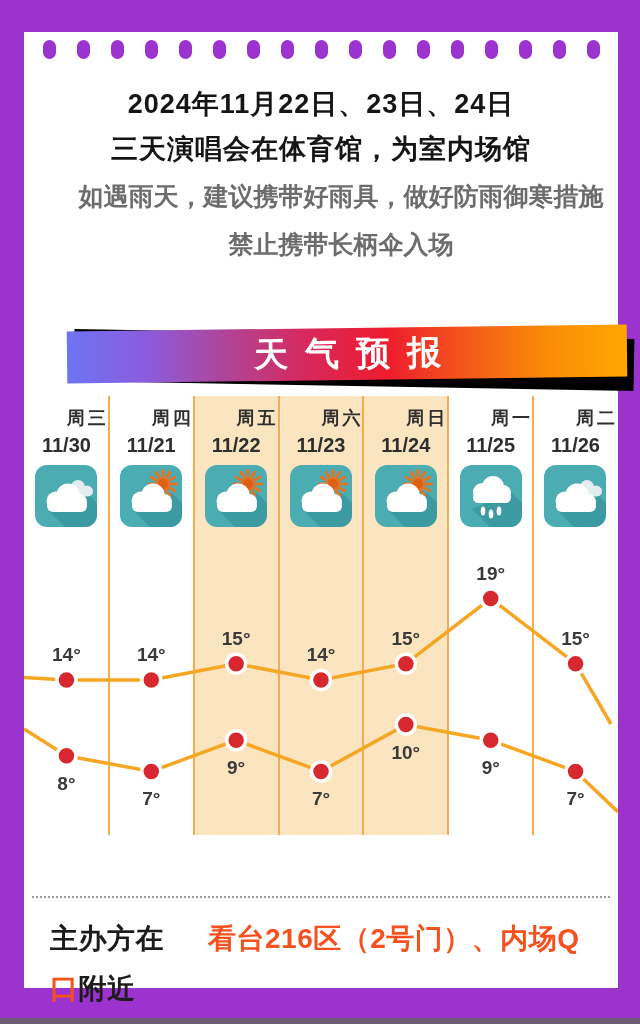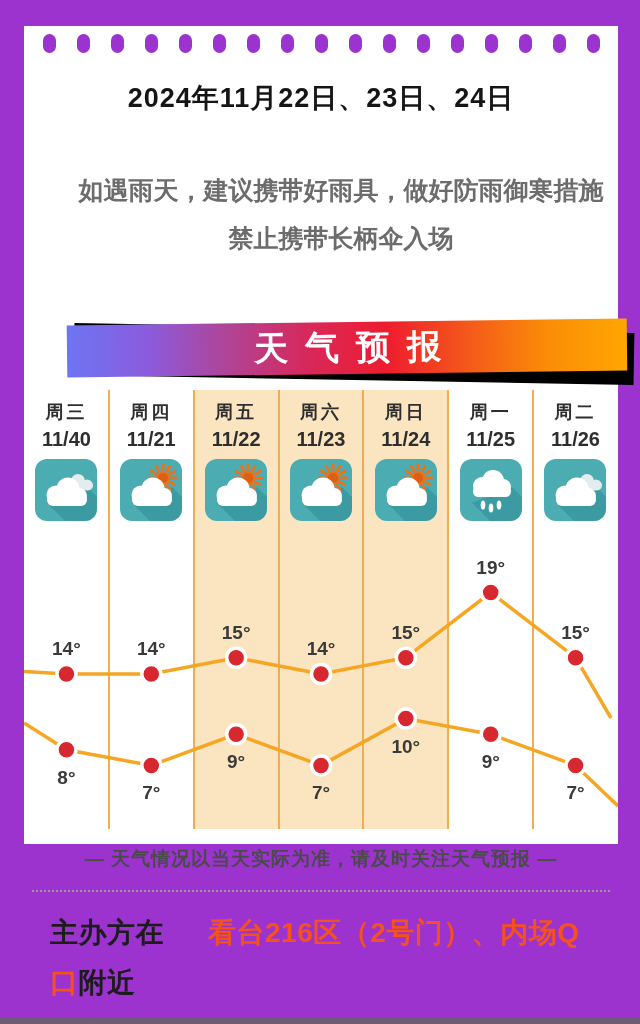--- a/index.html
+++ b/index.html
@@ -1,37 +1,37 @@
 <!DOCTYPE html>
 <html style="--frame: #9c33cf; --card_bg: #ffffff; --bottom_strip: #6d5c74; --title_text: #151515; --warning_text: #6c6c6c; --banner_text: #ffffff; --banner_shadow_c: #000000; --highlight_bg: #fbe5c0; --divider_line: #f3ac4e; --day_text: #2e2e2e; --note_text: #4a4a4a; --footer_text: #1c1c1c; --footer_accent: #f4511e; --dotted_divider: #9a9a9a;"><head>
 <meta charset="utf-8">
 <style>
   html,body{margin:0;padding:0;}
   body{
     width:640px;height:1024px;position:relative;overflow:hidden;
     background:var(--frame,#9c33cf);
     font-family:"Liberation Sans","DejaVu Sans",sans-serif;
   }
-  .card{position:absolute;left:24px;top:26px;width:594px;height:818px;background:var(--card_bg,#fff);}
+  .card{position:absolute;left:24px;top:32px;width:594px;height:956px;background:var(--card_bg,#fff);}
   .dots{position:absolute;top:8px;left:0;right:0;display:flex;justify-content:center;gap:21px;}
   .dot{width:13px;height:19px;border-radius:6.5px;background:var(--frame,#9c33cf);}
   .title-block{position:absolute;top:50px;left:0;right:0;text-align:center;}
   .title-line{font-size:27px;font-weight:800;color:var(--title_text,#151515);line-height:45px;letter-spacing:1px;}
   .warning-block{position:absolute;top:140px;left:0;right:0;text-align:center;}
   .warning-line{font-size:25px;font-weight:600;color:var(--warning_text,#6c6c6c);line-height:48px;margin-left:40px;}
   .banner-wrap{position:absolute;top:296px;left:15px;width:560px;height:52px;margin-left:28px;}
   .banner-shadow{position:absolute;left:0;top:0;right:0;bottom:0;background:var(--banner_shadow_c,#000);transform:translate(7px,6px) rotate(1deg);}
   .banner{position:absolute;left:0;top:0;right:0;bottom:0;display:flex;align-items:center;justify-content:center;transform:rotate(-0.7deg);}
   .banner-title{font-size:34px;font-weight:800;color:var(--banner_text,#fff);letter-spacing:17px;transform:translateX(9px);}
   .wx{position:absolute;top:364px;left:0;width:594px;height:439px;}
   .wx-bg{position:absolute;top:0;height:100%;background:var(--highlight_bg,#fbe5c0);}
   .wx-line{position:absolute;top:0;bottom:0;width:2px;background:var(--divider_line,#f3ac4e);}
   .wx-cols{position:absolute;left:0;top:0;right:0;bottom:0;display:flex;}
   .wx-col{width:84.857px;text-align:center;padding-top:10px;}
-  .wx-day{font-size:18px;font-weight:800;color:var(--day_text,#303030);letter-spacing:3px;}
+  .wx-day{font-size:18px;font-weight:800;color:var(--day_text,#303030);letter-spacing:3px;text-align:right;}
   .wx-date{font-size:20px;font-weight:800;color:var(--day_text,#303030);margin-top:4px;}
   .wx-icon{margin-top:8px;}
   .chart{position:absolute;left:0;top:0;width:594px;height:439px;pointer-events:none;}
   .note{position:absolute;top:820px;left:0;right:0;text-align:center;font-size:19px;font-weight:700;color:var(--note_text,#4a4a4a);letter-spacing:1px;}
   .divider{position:absolute;top:864px;left:8px;right:8px;border-top:2px dotted var(--dotted_divider,#9a9a9a);}
   .footer{position:absolute;top:882px;left:26px;right:16px;font-size:28px;font-weight:800;color:var(--footer_text,#1c1c1c);line-height:50px;letter-spacing:0.5px;}
   .accent{color:var(--footer_accent,#f4511e);margin-left:44px;}
   .bottom-strip{position:absolute;left:0;top:1018px;width:640px;height:6px;background:var(--bottom_strip,#6d5c74);}
 </style>
 </head>
@@ -53,20 +53,21 @@
       <div class="dot"></div>
       <div class="dot"></div>
       <div class="dot"></div>
       <div class="dot"></div>
       <div class="dot"></div>
       <div class="dot"></div>
     </div>
 
   <div class="title-block">
       <div class="title-line">2024年11月22日、23日、24日</div>
+      <div class="title-line">三天演唱会在体育馆，为室内场馆</div>
     </div>
   <div class="warning-block">
       <div class="warning-line">如遇雨天，建议携带好雨具，做好防雨御寒措施</div>
       <div class="warning-line">禁止携带长柄伞入场</div>
     </div>
 
   <div class="banner-wrap">
     <div class="banner-shadow"></div>
     <div class="banner" style="background: linear-gradient(90deg, rgb(109, 117, 243) 0%, rgb(139, 91, 221) 14.3%, rgb(176, 68, 150) 28.6%, rgb(216, 40, 91) 42.9%, rgb(238, 28, 46) 57.1%, rgb(244, 88, 26) 71.4%, rgb(251, 140, 7) 85.7%, rgb(255, 166, 2) 100%);">
       <span class="banner-title">天气预报</span>
@@ -79,21 +80,21 @@
         <div class="wx-line" style="left: 83.8571px;"></div>
         <div class="wx-line" style="left: 168.714px;"></div>
         <div class="wx-line" style="left: 253.571px;"></div>
         <div class="wx-line" style="left: 338.429px;"></div>
         <div class="wx-line" style="left: 423.286px;"></div>
         <div class="wx-line" style="left: 508.143px;"></div>
       </div>
     <div class="wx-cols">
         <div class="wx-col">
           <div class="wx-day">周三</div>
-          <div class="wx-date">11/40</div>
+          <div class="wx-date">11/30</div>
           <div class="wx-icon"><svg width="62" height="62" viewBox="0 0 62 62">
               <defs>
                 <clipPath id="clip0">
                   <rect width="62" height="62" rx="12"></rect>
                 </clipPath>
               </defs>
               <rect width="62" height="62" rx="12" fill="#4bacb2"></rect>
               <g clip-path="url(#clip0)">
                 <polygon points="12,44 52,28 104,80 64,96" fill="#2f8c96" opacity="0.55"></polygon>
                 <g fill="#e3ecee">
@@ -338,20 +339,19 @@
           <text x="297" y="409.4" text-anchor="middle" font-size="19" font-weight="700" fill="#3a3a3a">7°</text>
           <circle cx="381.8571428571429" cy="328.59999999999997" r="9.5" fill="#d7282f" stroke="#ffffff" stroke-width="3.5"></circle>
           <text x="381.8571428571429" y="362.59999999999997" text-anchor="middle" font-size="19" font-weight="700" fill="#3a3a3a">10°</text>
           <circle cx="466.7142857142857" cy="344.2" r="9.5" fill="#d7282f" stroke="#ffffff" stroke-width="3.5"></circle>
           <text x="466.7142857142857" y="378.2" text-anchor="middle" font-size="19" font-weight="700" fill="#3a3a3a">9°</text>
           <circle cx="551.5714285714286" cy="375.4" r="9.5" fill="#d7282f" stroke="#ffffff" stroke-width="3.5"></circle>
           <text x="551.5714285714286" y="409.4" text-anchor="middle" font-size="19" font-weight="700" fill="#3a3a3a">7°</text>
         </svg></div>
   </div>
 
-  <div class="note">— 天气情况以当天实际为准，请及时关注天气预报 —</div>
   <div class="divider"></div>
   <div class="footer">
     <div id="footer-l1"><span>主办方在</span><span class="accent">看台216区（2号门）、内场Q口</span><span>附近</span></div>
     <div id="footer-l2"><span>设立医疗点，各点位均配有急救物资等用品。</span></div>
   </div>
 </div>
 <div class="bottom-strip"></div>
 
 </body></html>

